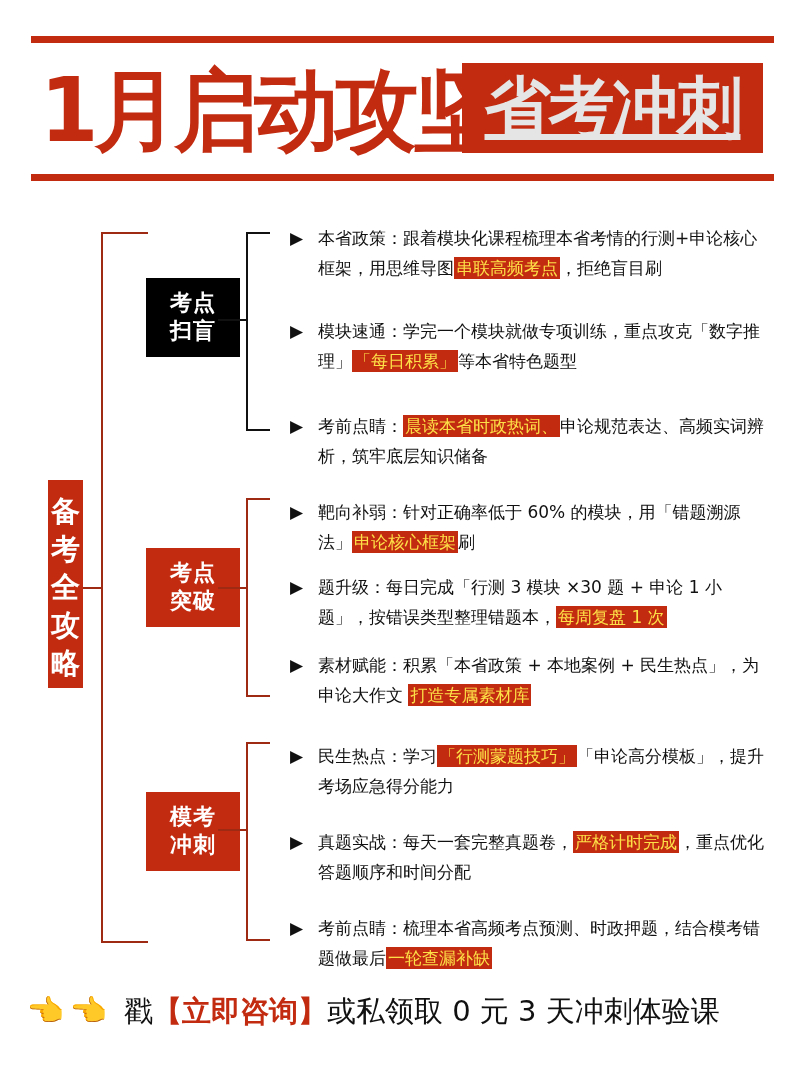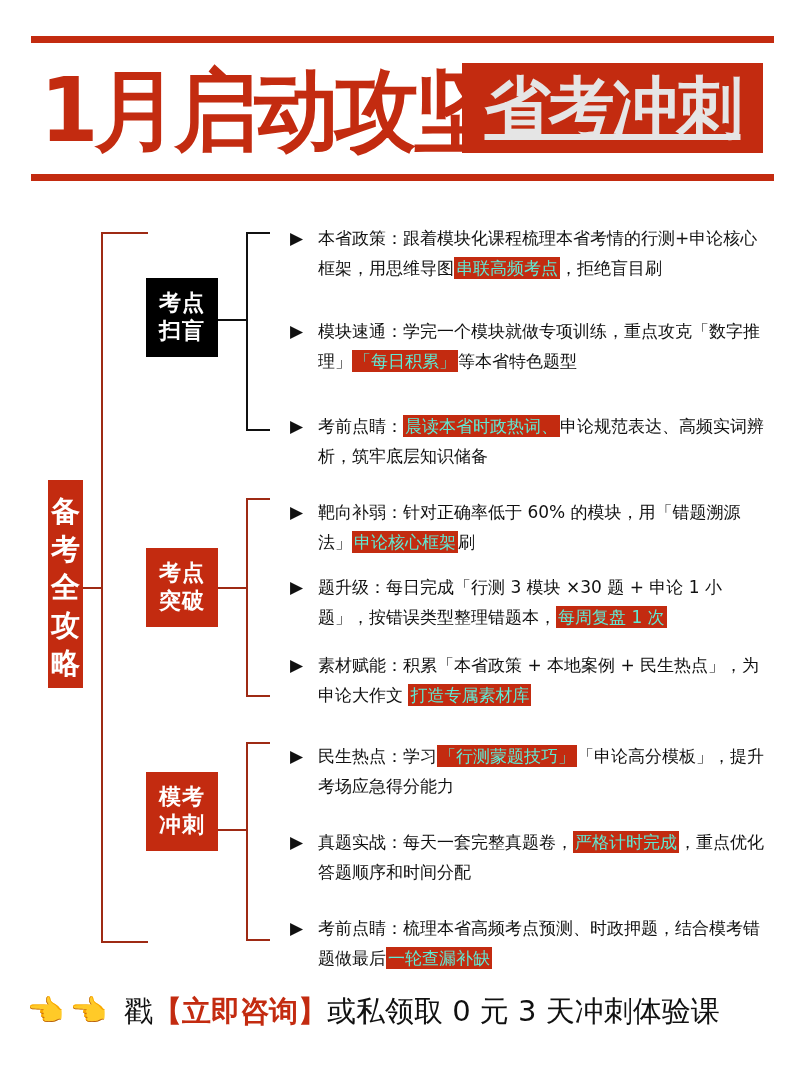--- a/index.html
+++ b/index.html
@@ -32,32 +32,32 @@
 
     .root-box {
       position: absolute; left: 48px; top: 480px; width: 35px; height: 208px;
       background: #c32b10; color: #fff; font-weight: bold;
       font-size: 29px; line-height: 38px; text-align: center;
       padding-top: 12px; writing-mode: horizontal-tb;
     }
     .root-box span { display: block; }
 
     .node {
-      position: absolute; left: 146px; width: 72px; height: 79px;
+      position: absolute; left: 146px; width: 94px; height: 79px;
       color: #fff; font-weight: bold; font-size: 22px; line-height: 28px;
       text-align: center; padding-top: 11px; letter-spacing: 1px;
     }
     .node.dark { background: #000; }
     .node.red { background: #c32b10; }
     .node span { display: block; }
 
     .item { position: absolute; left: 290px; width: 480px; font-size: 17px; line-height: 30px; color: #111; }
     .item .arrow { position: absolute; left: 0; top: 0; font-size: 17px; line-height: 30px; }
     .item .txt { display: block; padding-left: 28px; }
-    .hl { background: #c32b10; color: #5eead4; padding: 1px 2px; }
+    .hl { background: #c32b10; color: #fde047; padding: 1px 2px; }
 
     .cta {
       position: absolute; left: 28px; top: 988px; height: 46px; white-space: nowrap;
       font-size: 29px; line-height: 46px; color: #111;
     }
     .cta .hand { display: inline-block; font-size: 30px; margin-right: 6px; vertical-align: top; transform: scaleX(-1); }
     .cta .accent { color: #c32b10; font-weight: bold; }
   </style>
 </head>
 <body>
@@ -117,21 +117,21 @@
 </div>
 <div class="item" style="top:572px;">
   <span class="arrow">▶</span>
   <span class="txt"><span>题升级：每日完成「行测 3 模块 ×30 题 + 申论 1 小题」，按错误类型整理错题本，</span><span class="hl">每周复盘 1 次</span><span></span></span>
 </div>
 <div class="item" style="top:650px;">
   <span class="arrow">▶</span>
   <span class="txt"><span>素材赋能：积累「本省政策 + 本地案例 + 民生热点」，为申论大作文 </span><span class="hl">打造专属素材库</span><span></span></span>
 </div>
 
-<div class="node red" style="top:772px;">
+<div class="node red" style="top:792px;">
   <span>模考</span>
   <span>冲刺</span>
 </div>
 <div class="ln" style="left:218px; top:829px; width:30px; height:2px;"></div>
 <div class="ln" style="left:246px; top:742px; width:2px; height:199px;"></div>
 <div class="ln" style="left:246px; top:742px; width:24px; height:2px;"></div>
 <div class="ln" style="left:246px; top:939px; width:24px; height:2px;"></div>
 
 <div class="item" style="top:741px;">
   <span class="arrow">▶</span>

